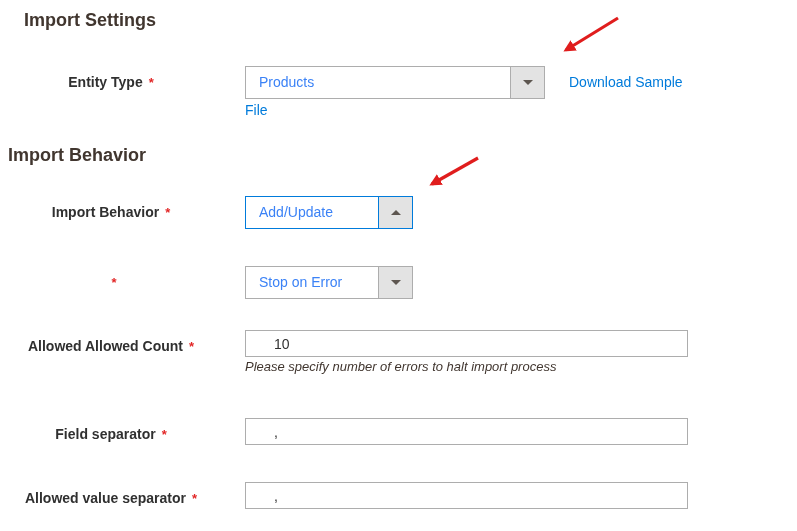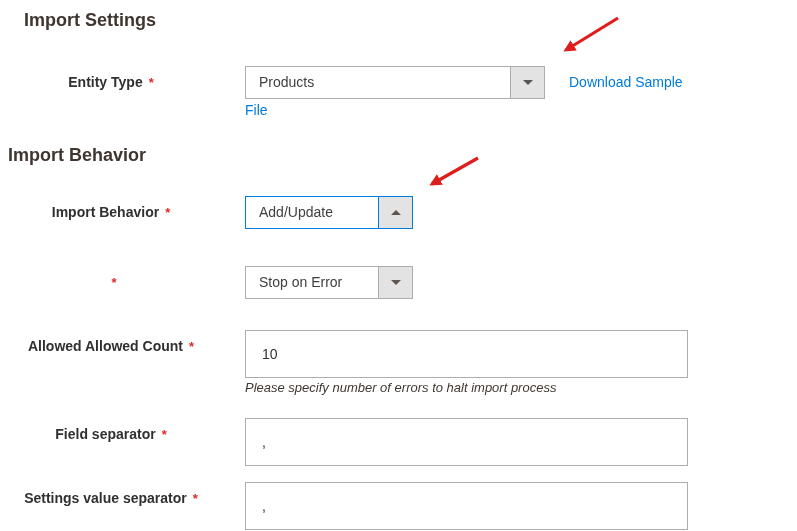--- a/index.html
+++ b/index.html
@@ -35,34 +35,34 @@
 
   .select{
     display:inline-flex;align-items:stretch;height:33px;box-sizing:border-box;
     border:1px solid #adadad;background:#fff;cursor:pointer;vertical-align:top;
   }
   .select.w300{width:300px;}
   .select.w168{width:168px;}
   .select.focused{border-color:#007bdb;}
   .select.focused .caret-btn{border-left-color:#007bdb;}
   .select-value{
-    flex:1;font-size:14px;line-height:31px;padding-left:13px;color:#404040;
+    flex:1;font-size:14px;line-height:31px;padding-left:13px;color:#3b82f6;
     white-space:nowrap;overflow:hidden;
   }
   .caret-btn{
     width:33px;background:#e3e3e3;border-left:1px solid #adadad;
     display:flex;align-items:center;justify-content:center;cursor:pointer;
   }
   .tri-down{width:0;height:0;border-left:5px solid transparent;border-right:5px solid transparent;border-top:5px solid #5d5650;}
   .tri-up{width:0;height:0;border-left:5px solid transparent;border-right:5px solid transparent;border-bottom:5px solid #5d5650;}
 
   .text-input{
-    width:443px;height:48px;box-sizing:border-box;
+    width:443px;height:27px;box-sizing:border-box;
     border:1px solid #adadad;background:#fff;
-    padding:0 10px 0 16px;font-size:14px;color:#303030;
+    padding:0 10px 0 28px;font-size:14px;color:#303030;
     font-family:inherit;outline:none;
   }
 
   .link{color:#007bdb;font-size:14px;text-decoration:none;cursor:pointer;}
   .link-line1{display:inline-block;line-height:33px;vertical-align:top;margin-left:24px;}
   .link-line2{position:absolute;left:0;top:36px;line-height:16px;}
 
   .note{margin-top:2px;font-size:13px;color:#41362f;line-height:16px;font-style:italic;}
 
   #arrow-overlay{position:absolute;inset:0;pointer-events:none;}
@@ -121,21 +121,21 @@
   </div>
 
   <div class="field row-fieldsep">
     <div class="label-cell"><span>Field separator</span><span class="req">*</span></div>
     <div class="ctrl">
       <input class="text-input" type="text" value="," style="">
     </div>
   </div>
 
   <div class="field row-multisep">
-    <div class="label-cell"><span>Settings value separator</span><span class="req">*</span></div>
+    <div class="label-cell"><span>Allowed value separator</span><span class="req">*</span></div>
     <div class="ctrl">
       <input class="text-input" type="text" value="," style="">
     </div>
   </div>
 
   <svg id="arrow-overlay" width="797" height="531" viewBox="0 0 797 531">
     <defs>
       <marker id="ah" markerUnits="userSpaceOnUse" markerWidth="14" markerHeight="14" refX="9" refY="6" orient="auto">
         <polygon points="0 0, 12 6, 0 12" fill="#e01d1d"></polygon>
       </marker>

